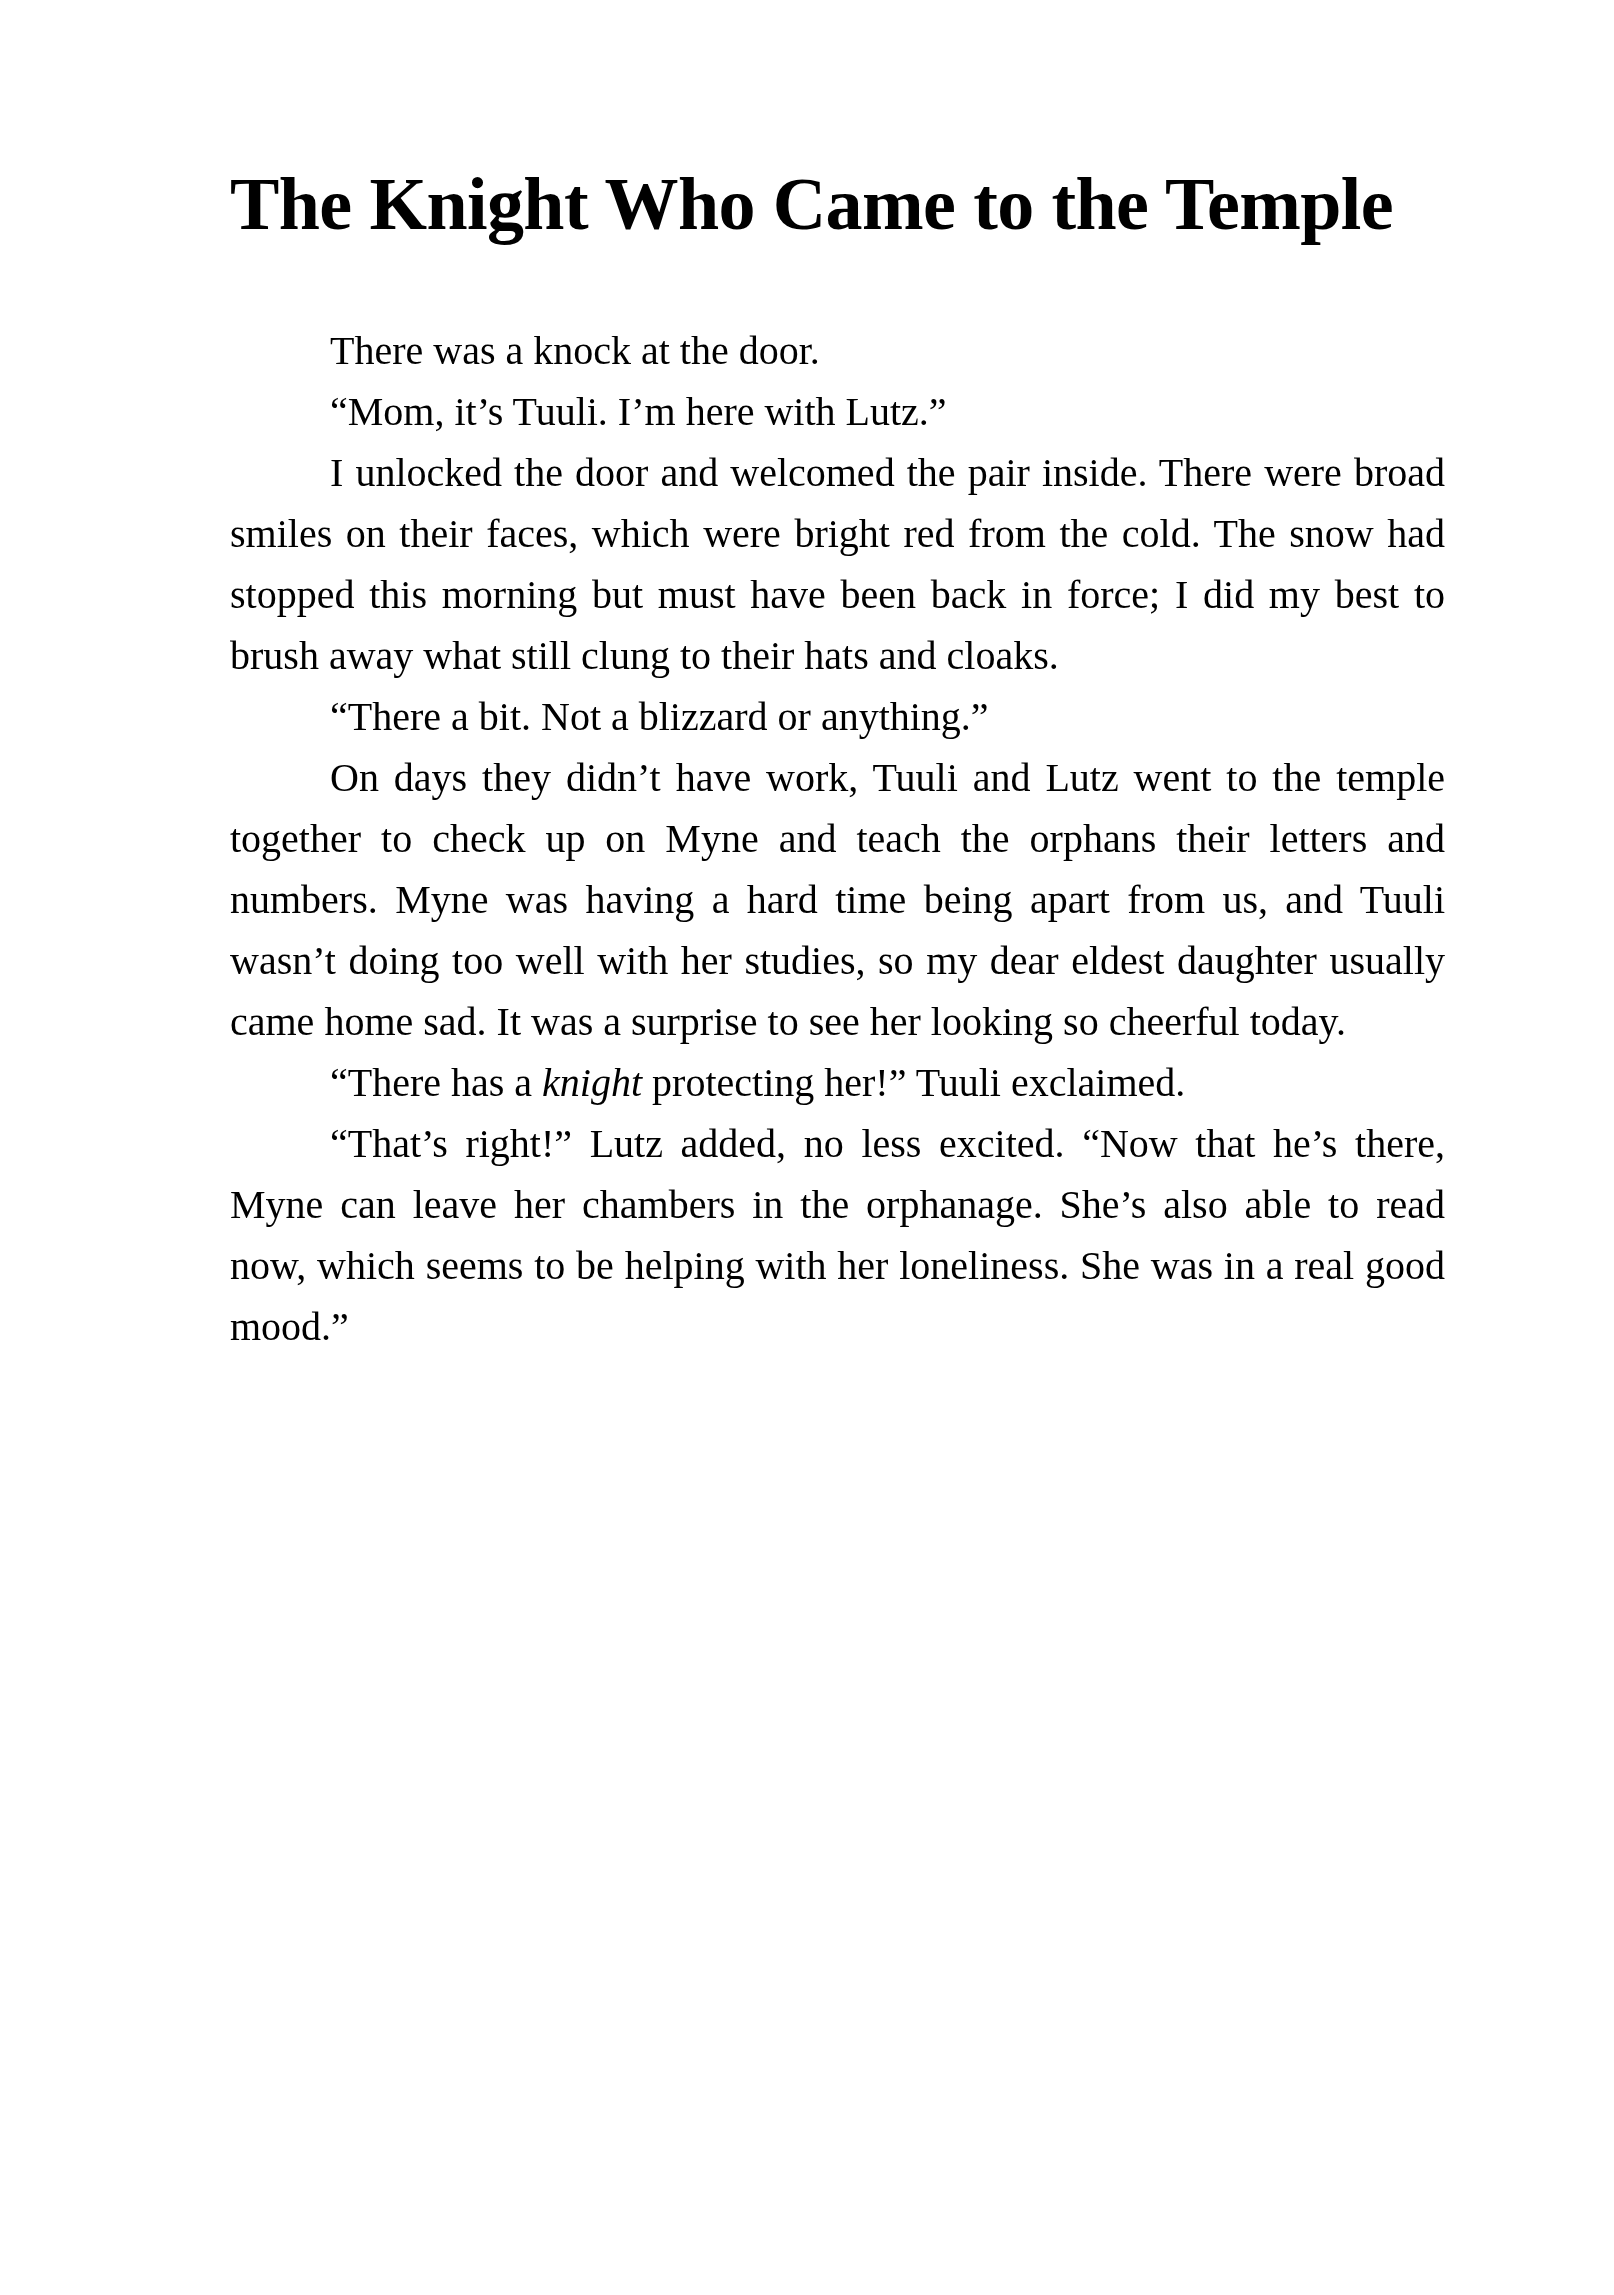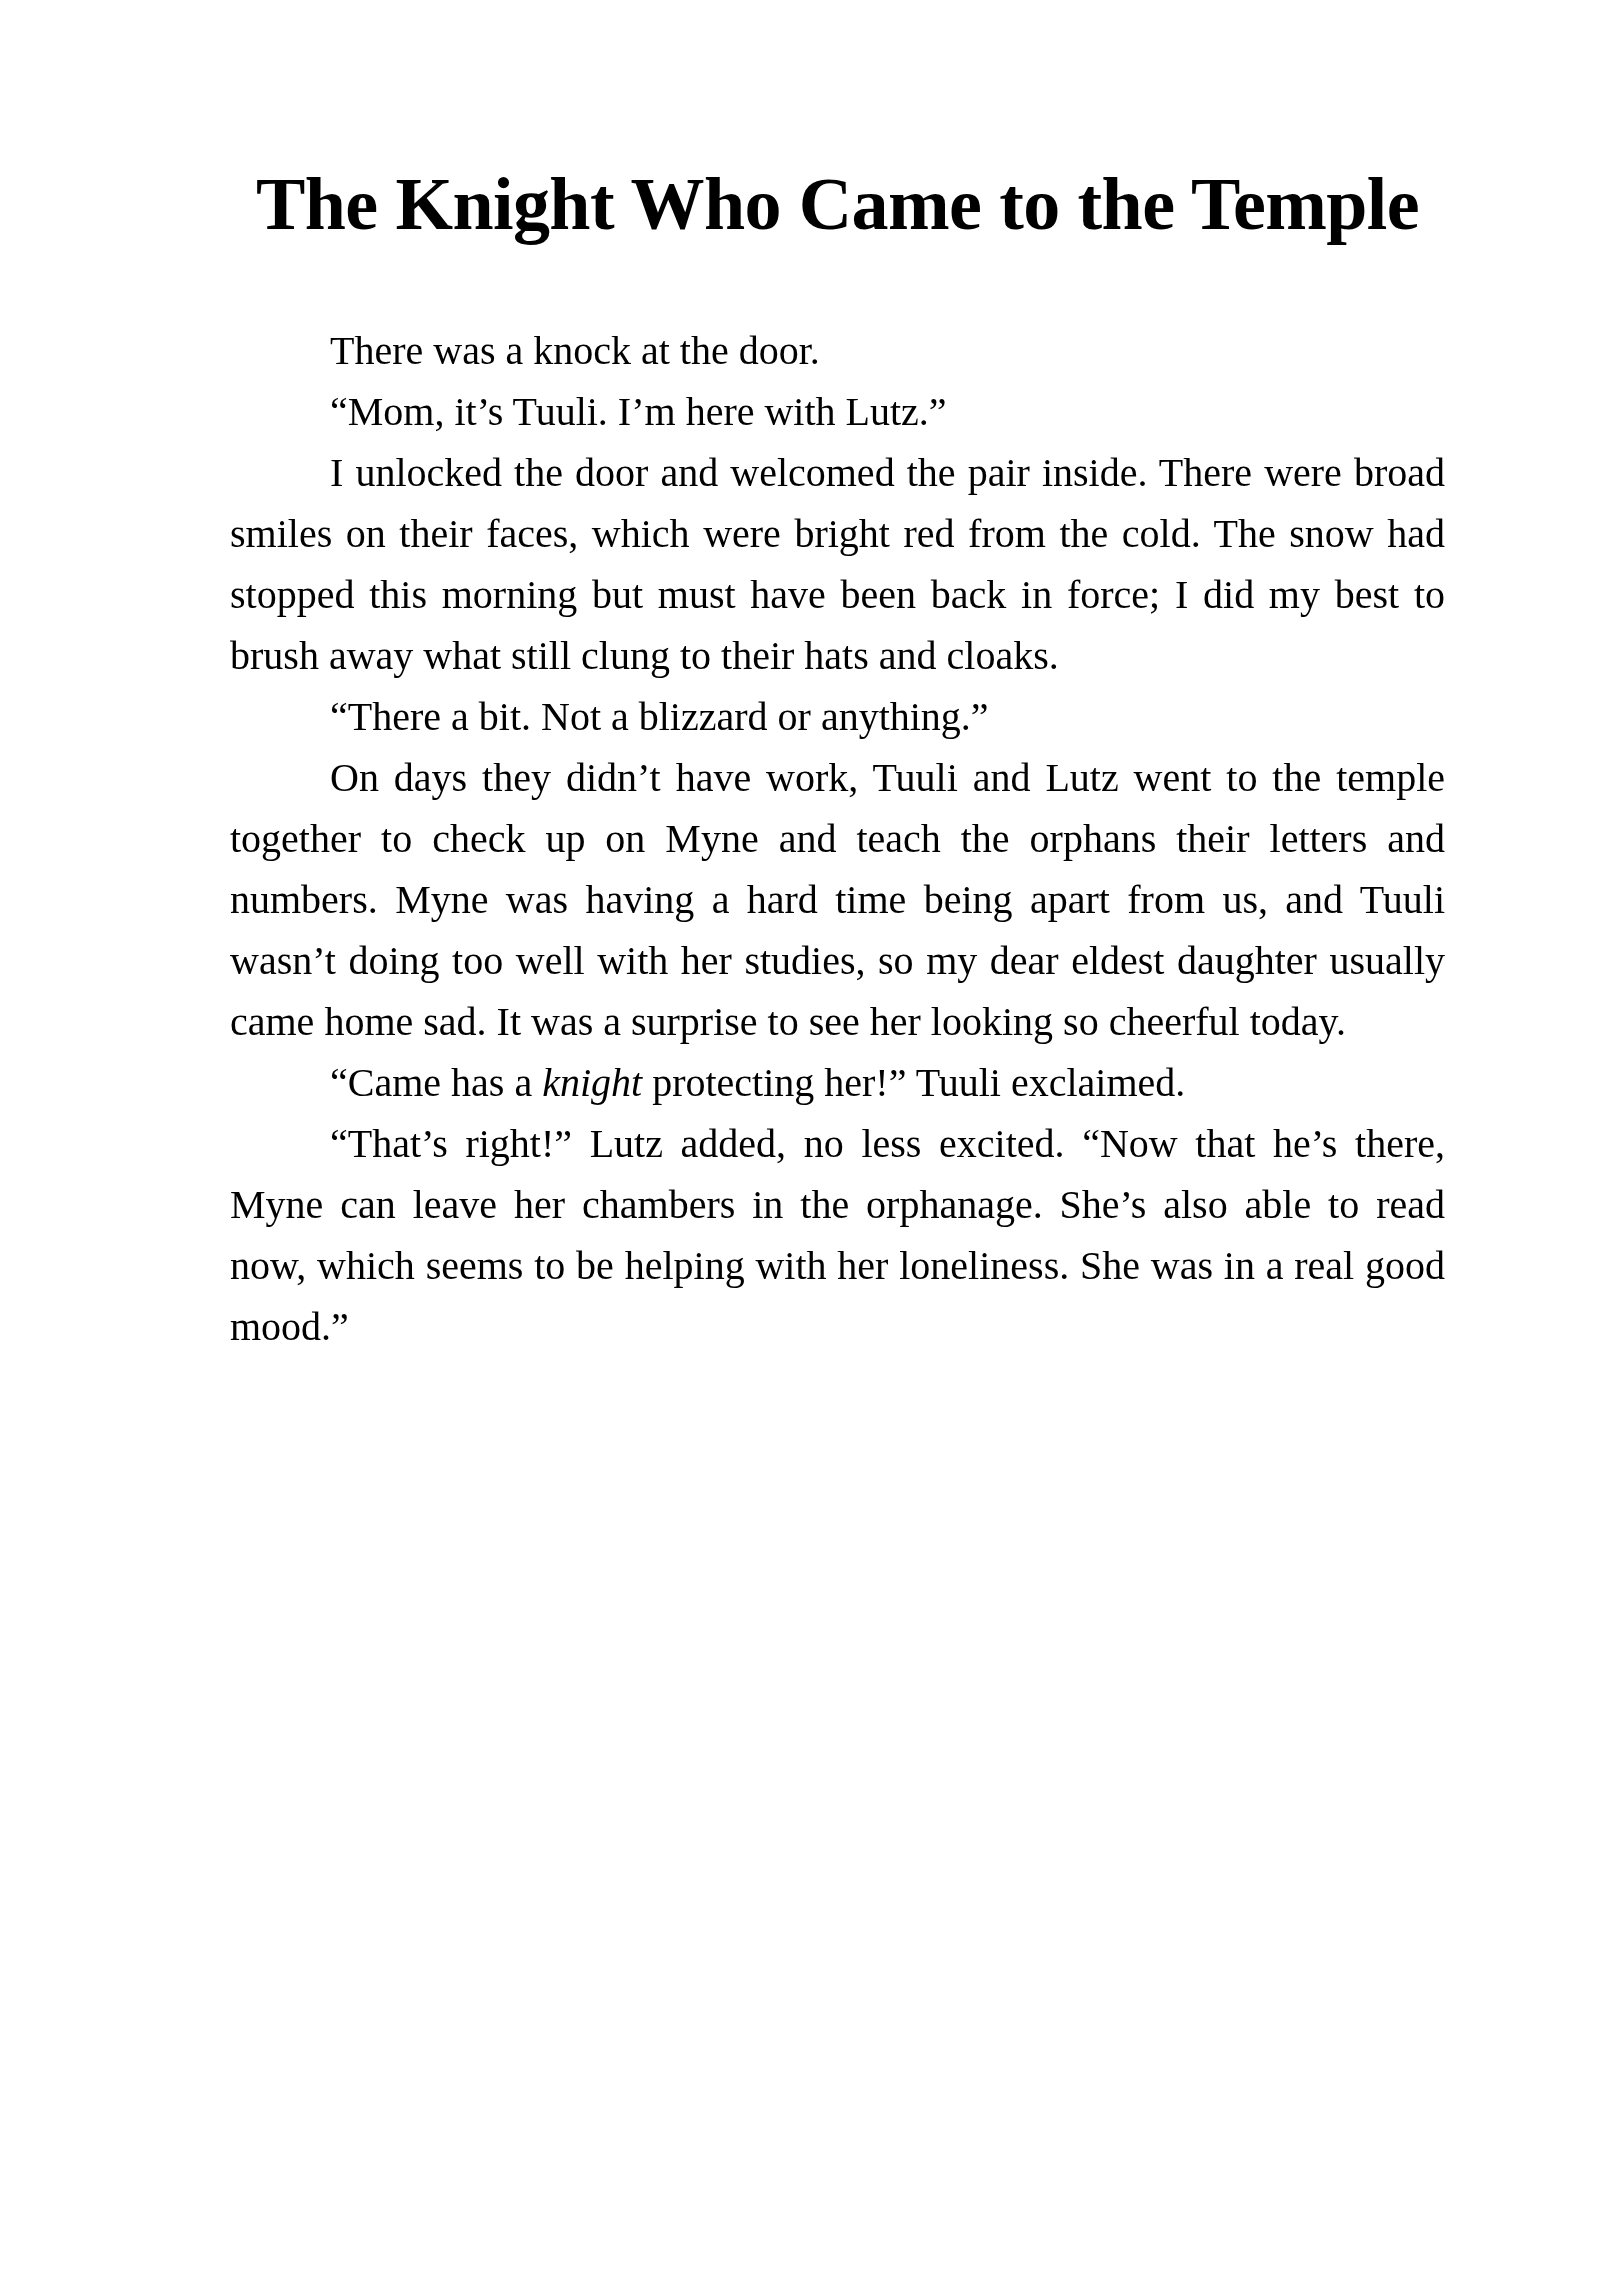--- a/index.html
+++ b/index.html
@@ -17,21 +17,21 @@
     padding: 167px 169px 0 230px;
     font-family: "Liberation Serif", "DejaVu Serif", serif;
     overflow: hidden;
   }
   h1.chapter-title {
     margin: 0;
     padding: 0;
     font-size: 74px;
     line-height: 74px;
     font-weight: bold;
-    text-align: center;
+    text-align: left;
     letter-spacing: -0.6px;
     white-space: nowrap;
   }
   .body-text {
     margin-top: 79px;
     font-size: 40px;
     line-height: 61px;
     text-align: justify;
     hyphens: none;
     -webkit-hyphens: none;
@@ -51,17 +51,17 @@
 
 <div class="page">
   <h1 class="chapter-title">The Knight Who Came to the Temple</h1>
 
   <div class="body-text">
     <p>There was a knock at the door.</p>
     <p>“Mom, it’s Tuuli. I’m here with Lutz.”</p>
     <p>I unlocked the door and welcomed the pair inside. There were broad smiles on their faces, which were bright red from the cold. The snow had stopped this morning but must have been back in force; I did my best to brush away what still clung to their hats and cloaks.</p>
     <p>“There a bit. Not a blizzard or anything.”</p>
     <p>On days they didn’t have work, Tuuli and Lutz went to the temple together to check up on Myne and teach the orphans their letters and numbers. Myne was having a hard time being apart from us, and Tuuli wasn’t doing too well with her studies, so my dear eldest daughter usually came home sad. It was a surprise to see her looking so cheerful today.</p>
-    <p><span>“Came has a </span><em>knight</em><span> protecting her!” Tuuli exclaimed.</span></p>
+    <p><span>“There has a </span><em>knight</em><span> protecting her!” Tuuli exclaimed.</span></p>
     <p>“That’s right!” Lutz added, no less excited. “Now that he’s there, Myne can leave her chambers in the orphanage. She’s also able to read now, which seems to be helping with her loneliness. She was in a real good mood.”</p>
   </div>
 </div>
 
 
 </body></html>

